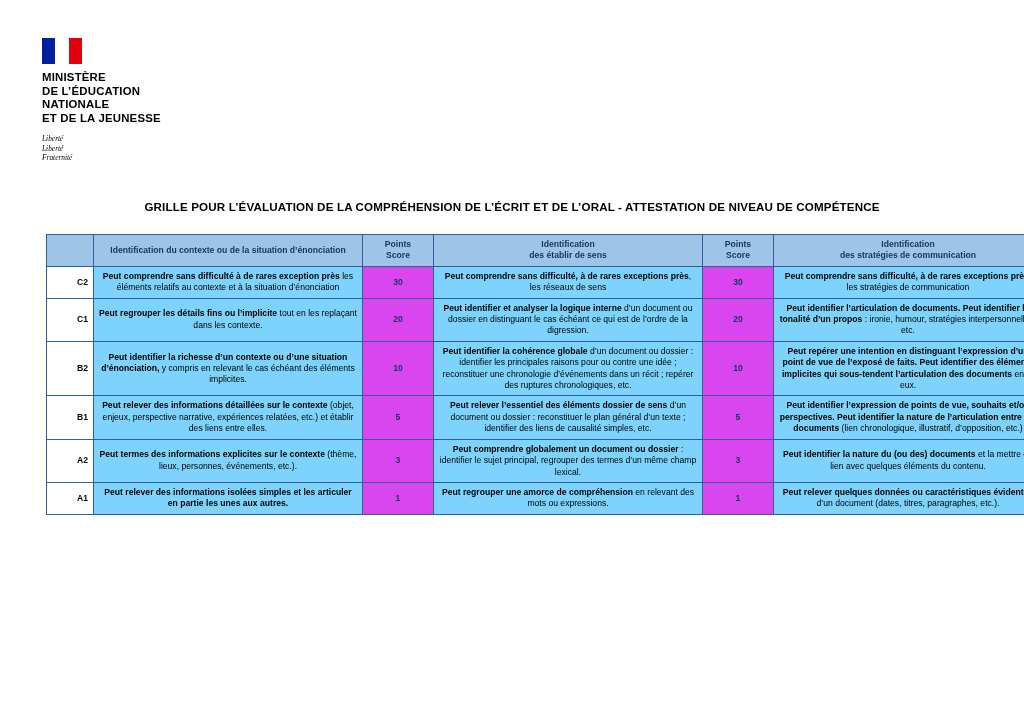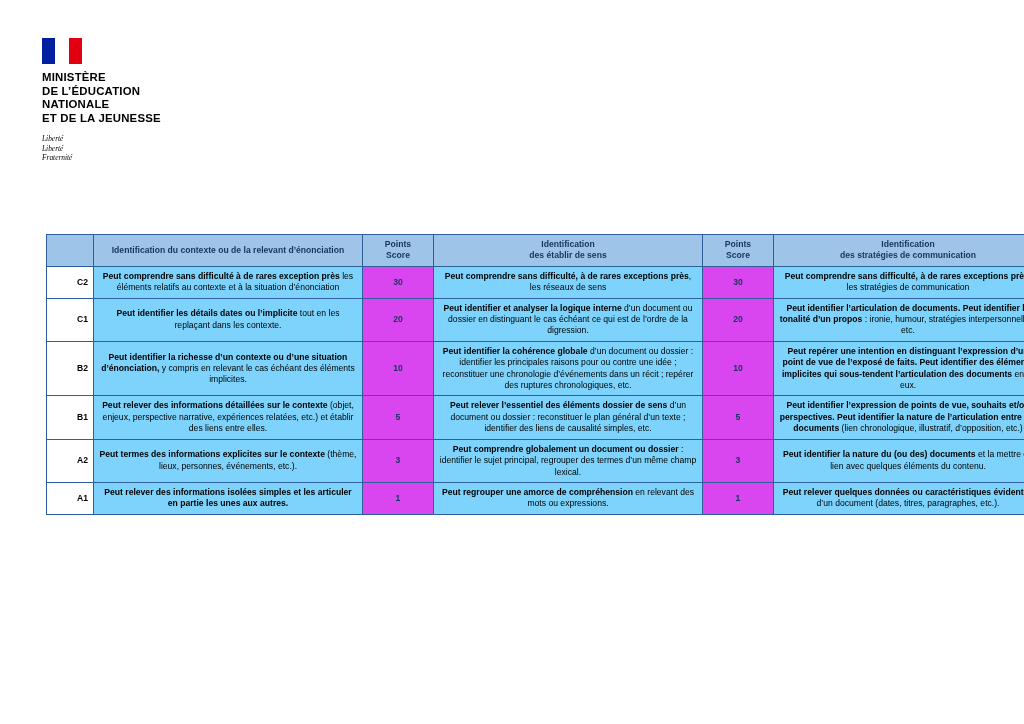--- a/index.html
+++ b/index.html
@@ -149,27 +149,28 @@
       <div>NATIONALE</div>
       <div>ET DE LA JEUNESSE</div>
     </div>
     <div class="devise">
       <div>Liberté</div>
       <div>Liberté</div>
       <div>Fraternité</div>
     </div>
   </div>
 
+  <div class="doc-title">GRILLE POUR L’ÉVALUATION DE LA COMPRÉHENSION DE L’ÉCRIT ET DE L’ORAL - ATTESTATION DE NIVEAU DE COMPÉTENCE</div>
 
   <div class="grid-wrap">
     <table class="grid">
       <thead>
         <tr>
           <th class="col-level"></th>
-          <th class="col-desc">Identification du contexte ou de la relevant d’énonciation</th>
+          <th class="col-desc">Identification du contexte ou de la situation d’énonciation</th>
           <th class="col-score">
             <div>Points</div>
             <div>Score</div>
           </th>
           <th class="col-desc">
             <div>Identification</div>
             <div>des établir de sens</div>
           </th>
           <th class="col-score">
             <div>Points</div>
@@ -186,21 +187,21 @@
           <tr>
             <td class="level">C2</td>
             <td class="desc"><b>Peut comprendre sans difficulté à de rares exception près</b> les éléments relatifs au contexte et à la situation d’énonciation</td>
             <td class="score">30</td>
             <td class="desc"><b>Peut comprendre sans difficulté, à de rares exceptions près</b>, les réseaux de sens</td>
             <td class="score">30</td>
             <td class="desc"><b>Peut comprendre sans difficulté, à de rares exceptions près</b>, les stratégies de communication</td>
           </tr>
           <tr>
             <td class="level">C1</td>
-            <td class="desc"><b>Peut identifier les détails dates ou l’implicite</b> tout en les replaçant dans les contexte.</td>
+            <td class="desc"><b>Peut regrouper les détails fins ou l’implicite</b> tout en les replaçant dans les contexte.</td>
             <td class="score">20</td>
             <td class="desc"><b>Peut identifier et analyser la logique interne</b> d’un document ou dossier en distinguant le cas échéant ce qui est de l’ordre de la digression.</td>
             <td class="score">20</td>
             <td class="desc"><b>Peut identifier l’articulation de documents. Peut identifier la tonalité d’un propos</b> : ironie, humour, stratégies interpersonnelles, etc.</td>
           </tr>
           <tr>
             <td class="level">B2</td>
             <td class="desc"><b>Peut identifier la richesse d’un contexte ou d’une situation d’énonciation,</b> y compris en relevant le cas échéant des éléments implicites.</td>
             <td class="score">10</td>
             <td class="desc"><b>Peut identifier la cohérence globale</b> d’un document ou dossier : identifier les principales raisons pour ou contre une idée ; reconstituer une chronologie d’événements dans un récit ; repérer des ruptures chronologiques, etc.</td>

